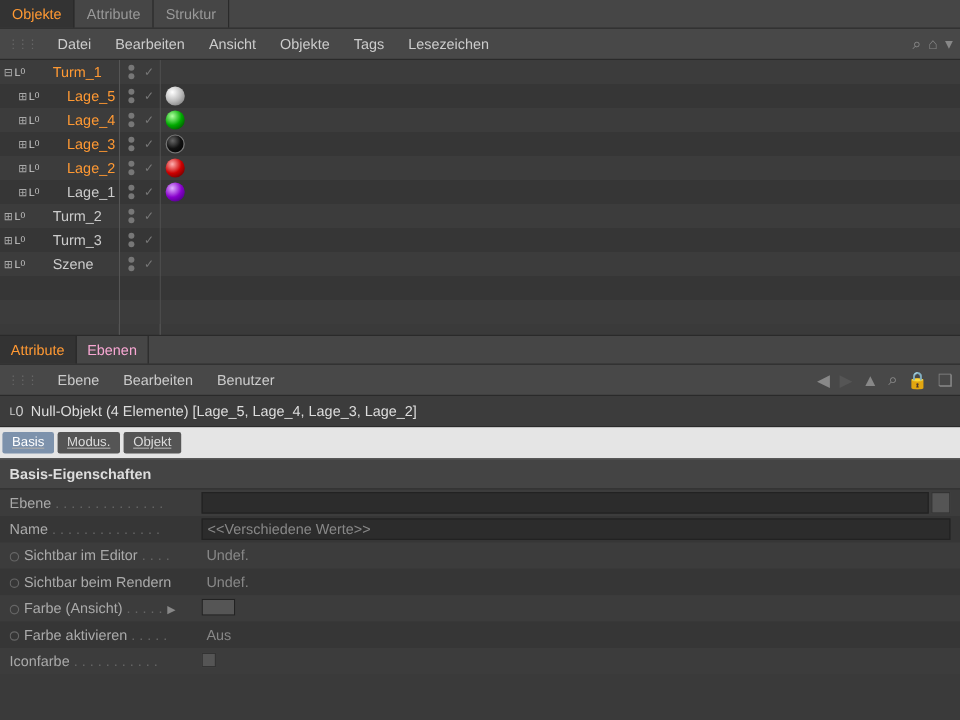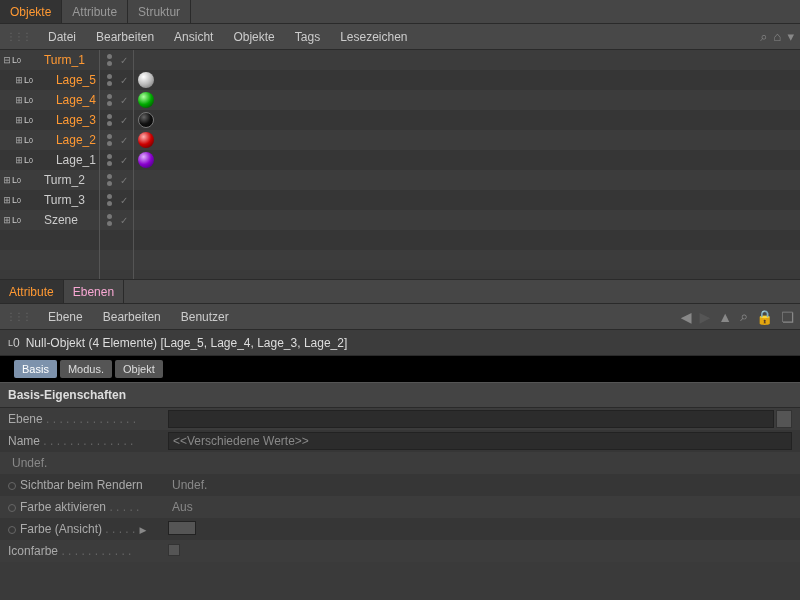--- a/index.html
+++ b/index.html
@@ -50,21 +50,21 @@
   .attr-tab { padding:5px 9px; color:#f9a8d4; cursor:pointer; border-right:1px solid #2a2a2a; }
   .attr-tab.active { background:#333; color:#ff9933; }
   
   .attr-menubar { display:flex; align-items:center; background:#484848; height:26px; padding:0 6px; border-bottom:1px solid #2a2a2a;}
   .attr-right { margin-left:auto; display:flex; gap:8px; align-items:center;}
   .attr-right span { color:#888; font-size:14px; cursor:pointer; }
   
   .obj-header { display:flex; align-items:center; background:#3c3c3c; height:26px; padding:4px 8px; border-bottom:1px solid #2a2a2a; color:#ddd;}
   .obj-header .null-icon { margin-right:6px; }
   
-  .sub-tabs { display:flex; background:#000000; padding:4px 14px; gap:3px; }
+  .sub-tabs { display:flex; background:#e5e5e5; padding:4px 2px; gap:3px;text-decoration:underline; }
   .sub-tab { background:#555; color:#ddd; padding:3px 8px; border-radius:2px; cursor:pointer; font-size:11px;}
   .sub-tab.active { background:#7d92ac; color:#fff; }
   
   .section-header { background:#444; color:#ddd; font-weight:bold; padding:5px 8px; border-top:1px solid #555; border-bottom:1px solid #2a2a2a; font-size:12px;}
   
   .prop-rows { }
   .prop-row { display:flex; align-items:center; height:22px; padding:0 8px; }
   .prop-row:nth-child(odd){ background:#3c3c3c; }
   .prop-row:nth-child(even){ background:#363636; }
   .prop-label { width: 160px; color:#aaa; overflow:hidden; white-space:nowrap;}
@@ -286,36 +286,37 @@
         <span class="small-btn"></span>
       </div>
   </div>
 
   <div class="prop-row">
     <div class="prop-label"><span>Name</span> <span class="dots-fill">. . . . . . . . . . . . . .</span></div>
     <div class="prop-value"><input class="text-input" value="&lt;&lt;Verschiedene Werte&gt;&gt;" style=""></div>
   </div>
 
   <div class="prop-row">
+    <div class="prop-label"><span class="anim-dot"></span><span>Sichtbar im Editor</span><span class="dots-fill"> . . . .</span></div>
     <div class="prop-value"><span class="readonly-val">Undef.</span></div>
   </div>
 
   <div class="prop-row">
     <div class="prop-label"><span class="anim-dot"></span><span>Sichtbar beim Rendern</span></div>
     <div class="prop-value"><span class="readonly-val">Undef.</span></div>
   </div>
 
   <div class="prop-row">
+    <div class="prop-label"><span class="anim-dot"></span><span>Farbe (Ansicht)</span><span class="dots-fill"> . . . . .</span><span class="arrow-r">▶</span></div>
+    <div class="prop-value"><span class="color-swatch"></span></div>
+  </div>
+
+  <div class="prop-row">
     <div class="prop-label"><span class="anim-dot"></span><span>Farbe aktivieren</span><span class="dots-fill"> . . . . .</span></div>
     <div class="prop-value"><span class="readonly-val">Aus</span></div>
   </div>
 
   <div class="prop-row">
-    <div class="prop-label"><span class="anim-dot"></span><span>Farbe (Ansicht)</span><span class="dots-fill"> . . . . .</span><span class="arrow-r">▶</span></div>
-    <div class="prop-value"><span class="color-swatch"></span></div>
-  </div>
-
-  <div class="prop-row">
     <div class="prop-label"><span>Iconfarbe</span><span class="dots-fill"> . . . . . . . . . . .</span></div>
     <div class="prop-value"><span class="checkbox"></span></div>
   </div>
 
 </div>
 
 </body></html>

